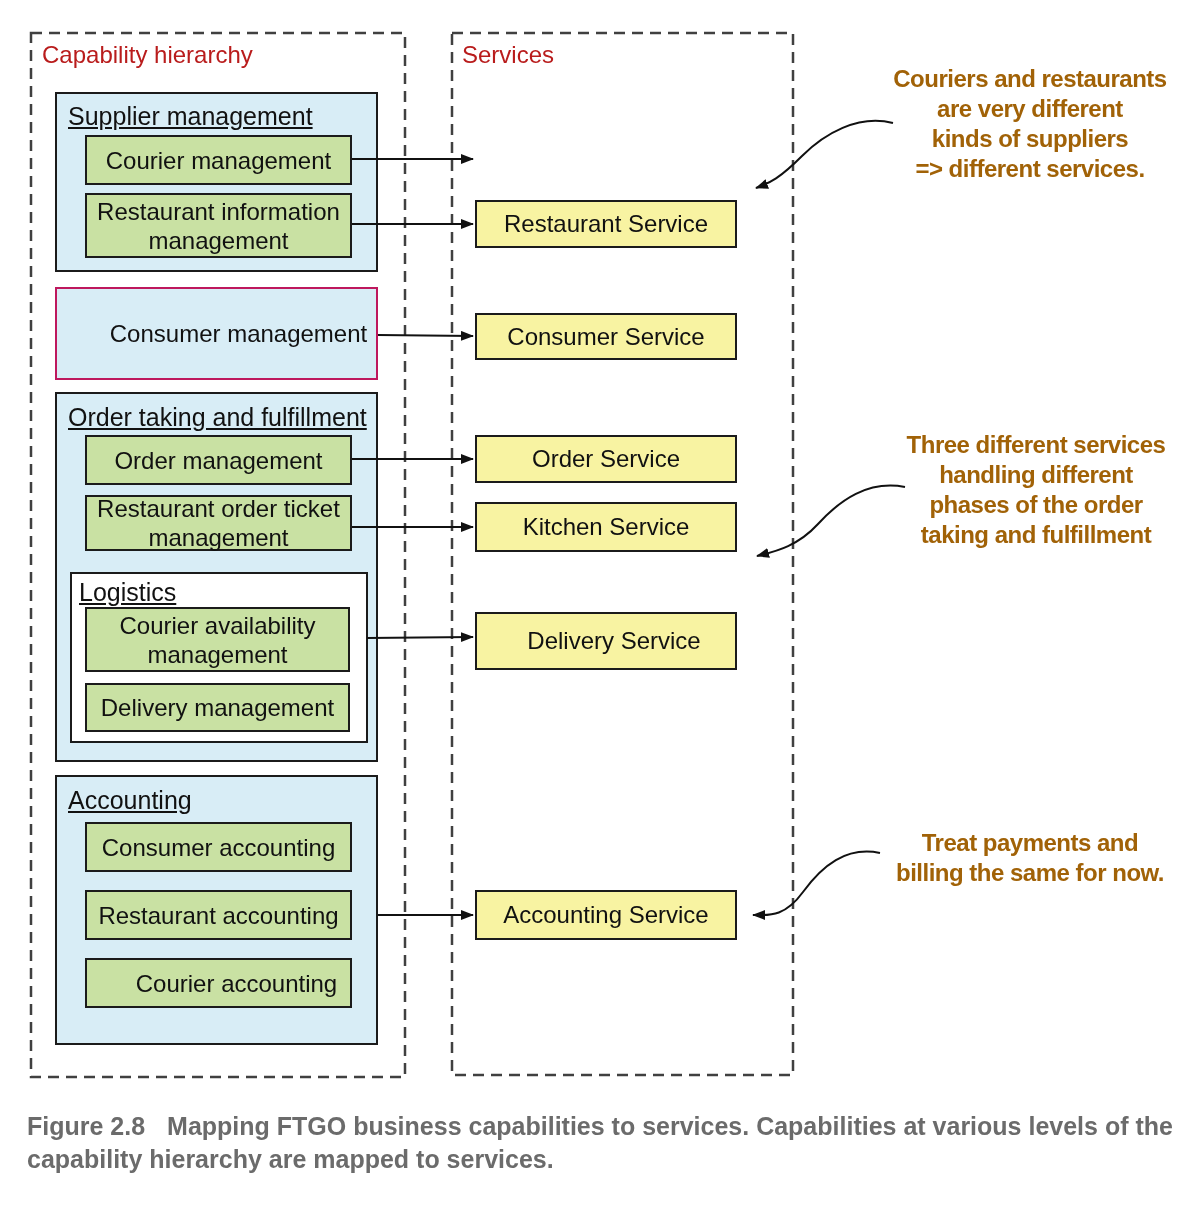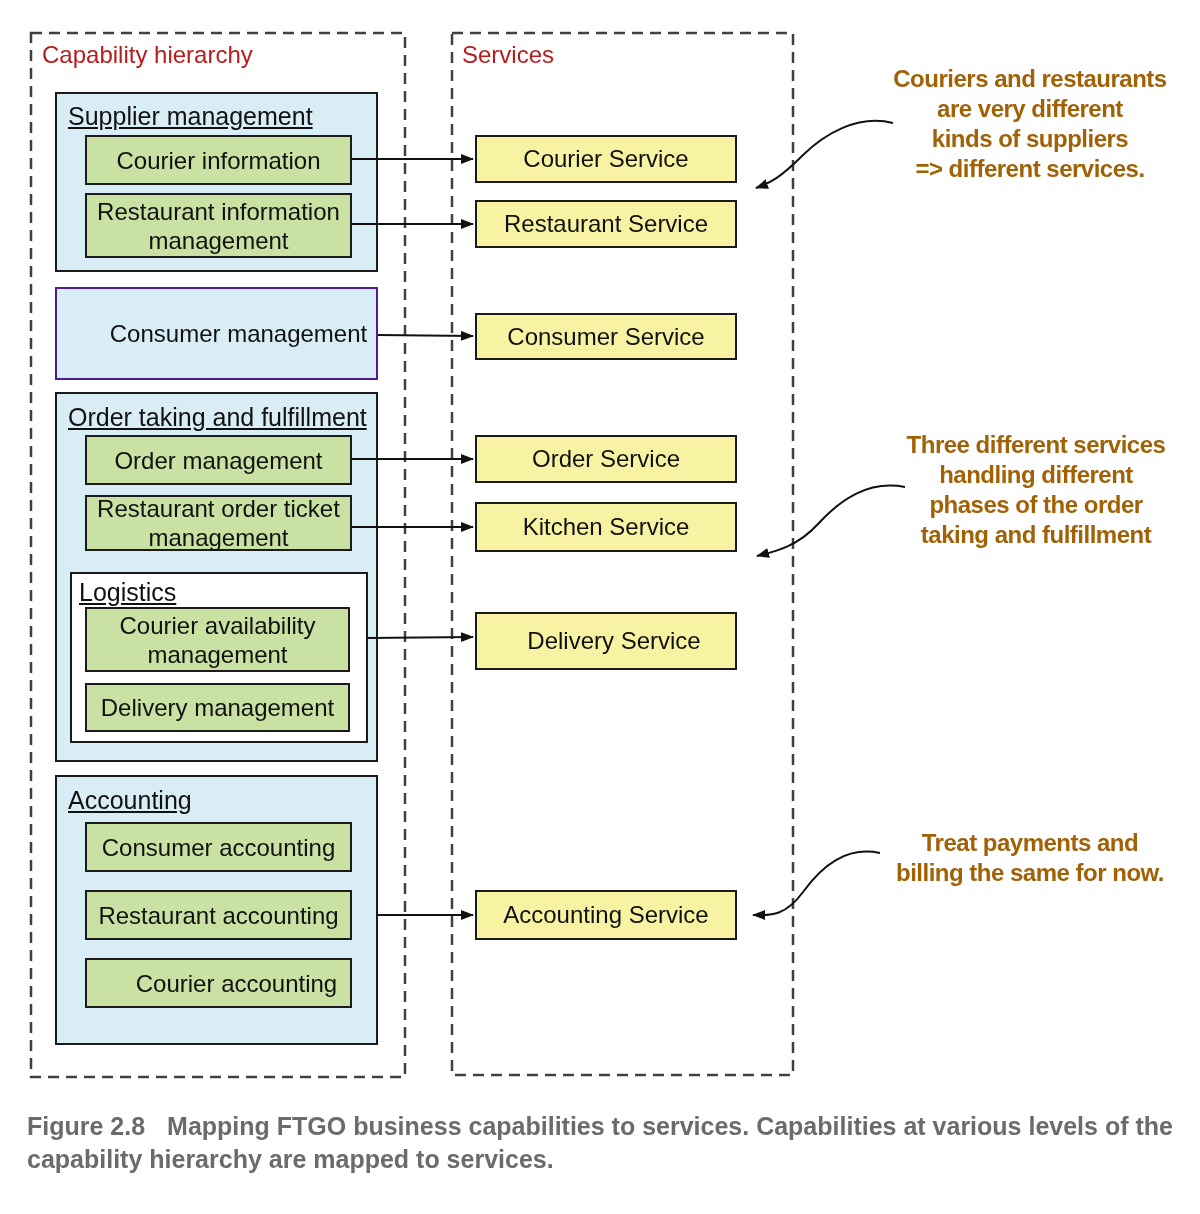--- a/index.html
+++ b/index.html
@@ -17,21 +17,21 @@
     text-align:center;font-size:24px;line-height:29px;color:#111;
     padding:0 6px;
   }
   .white-box{background:#ffffff;border:2px solid #1b1b1b;}
   .svc-box{
     background:#f8f3a2;border:2px solid #1b1b1b;
     display:flex;align-items:center;justify-content:center;
     text-align:center;font-size:24px;color:#111;
   }
   .center-box{
-    background:#d8edf6;border:2px solid #4c1d95;
+    background:#d8edf6;border:2px solid #be185d;
     display:flex;align-items:center;justify-content:center;
     font-size:24px;color:#111;padding-left:44px;
   }
   .annotation{
     font-size:24px;font-weight:bold;letter-spacing:-0.5px;
     line-height:30px;text-align:center;color:#a16207;
   }
   .caption{
     font-size:25px;font-weight:bold;color:#6b6b6b;line-height:33px;
   }
@@ -41,42 +41,41 @@
 </head>
 <body>
 
 <div class="canvas">
 
   <div class="abs panel-title" style="left:42px;top:41px;">Capability hierarchy</div>
   <div class="abs panel-title" style="left:462px;top:41px;">Services</div>
 
   <div class="abs group-box" style="left:55px;top:92px;width:323px;height:180px;"></div>
   <div class="abs group-label" style="left:68px;top:102px;">Supplier management</div>
-  <div class="abs cap-box" style="left:85px;top:135px;width:267px;height:50px;">Courier information</div>
+  <div class="abs cap-box" style="left:85px;top:135px;width:267px;height:50px;">Courier management</div>
   <div class="abs cap-box" style="left:85px;top:193px;width:267px;height:65px;">Restaurant information management</div>
 
   <div class="abs center-box" style="left:55px;top:287px;width:323px;height:93px;">Consumer management</div>
 
   <div class="abs group-box" style="left:55px;top:392px;width:323px;height:370px;"></div>
   <div class="abs group-label" style="left:68px;top:403px;">Order taking and fulfillment</div>
   <div class="abs cap-box" style="left:85px;top:435px;width:267px;height:50px;">Order management</div>
   <div class="abs cap-box" style="left:85px;top:495px;width:267px;height:56px;">Restaurant order ticket management</div>
 
   <div class="abs white-box" style="left:70px;top:572px;width:298px;height:171px;"></div>
   <div class="abs group-label" style="left:79px;top:578px;">Logistics</div>
   <div class="abs cap-box" style="left:85px;top:607px;width:265px;height:65px;">Courier availability management</div>
   <div class="abs cap-box" style="left:85px;top:683px;width:265px;height:49px;">Delivery management</div>
 
   <div class="abs group-box" style="left:55px;top:775px;width:323px;height:270px;"></div>
   <div class="abs group-label" style="left:68px;top:786px;">Accounting</div>
   <div class="abs cap-box" style="left:85px;top:822px;width:267px;height:50px;">Consumer accounting</div>
   <div class="abs cap-box" style="left:85px;top:890px;width:267px;height:50px;">Restaurant accounting</div>
   <div class="abs cap-box" style="left:85px;top:958px;width:267px;height:50px;padding-left:42px;">Courier accounting</div>
 
-  <div class="abs svc-box" style="left:475px;top:135px;width:262px;height:48px;">Courier Service</div>
   <div class="abs svc-box" style="left:475px;top:200px;width:262px;height:48px;">Restaurant Service</div>
   <div class="abs svc-box" style="left:475px;top:313px;width:262px;height:47px;">Consumer Service</div>
   <div class="abs svc-box" style="left:475px;top:435px;width:262px;height:48px;">Order Service</div>
   <div class="abs svc-box" style="left:475px;top:502px;width:262px;height:50px;">Kitchen Service</div>
   <div class="abs svc-box" style="left:475px;top:612px;width:262px;height:58px;padding-left:16px;">Delivery Service</div>
   <div class="abs svc-box" style="left:475px;top:890px;width:262px;height:50px;">Accounting Service</div>
 
   <div class="abs annotation" style="left:878px;top:64px;width:304px;">
     <div>Couriers and restaurants</div>
     <div>are very different</div>

